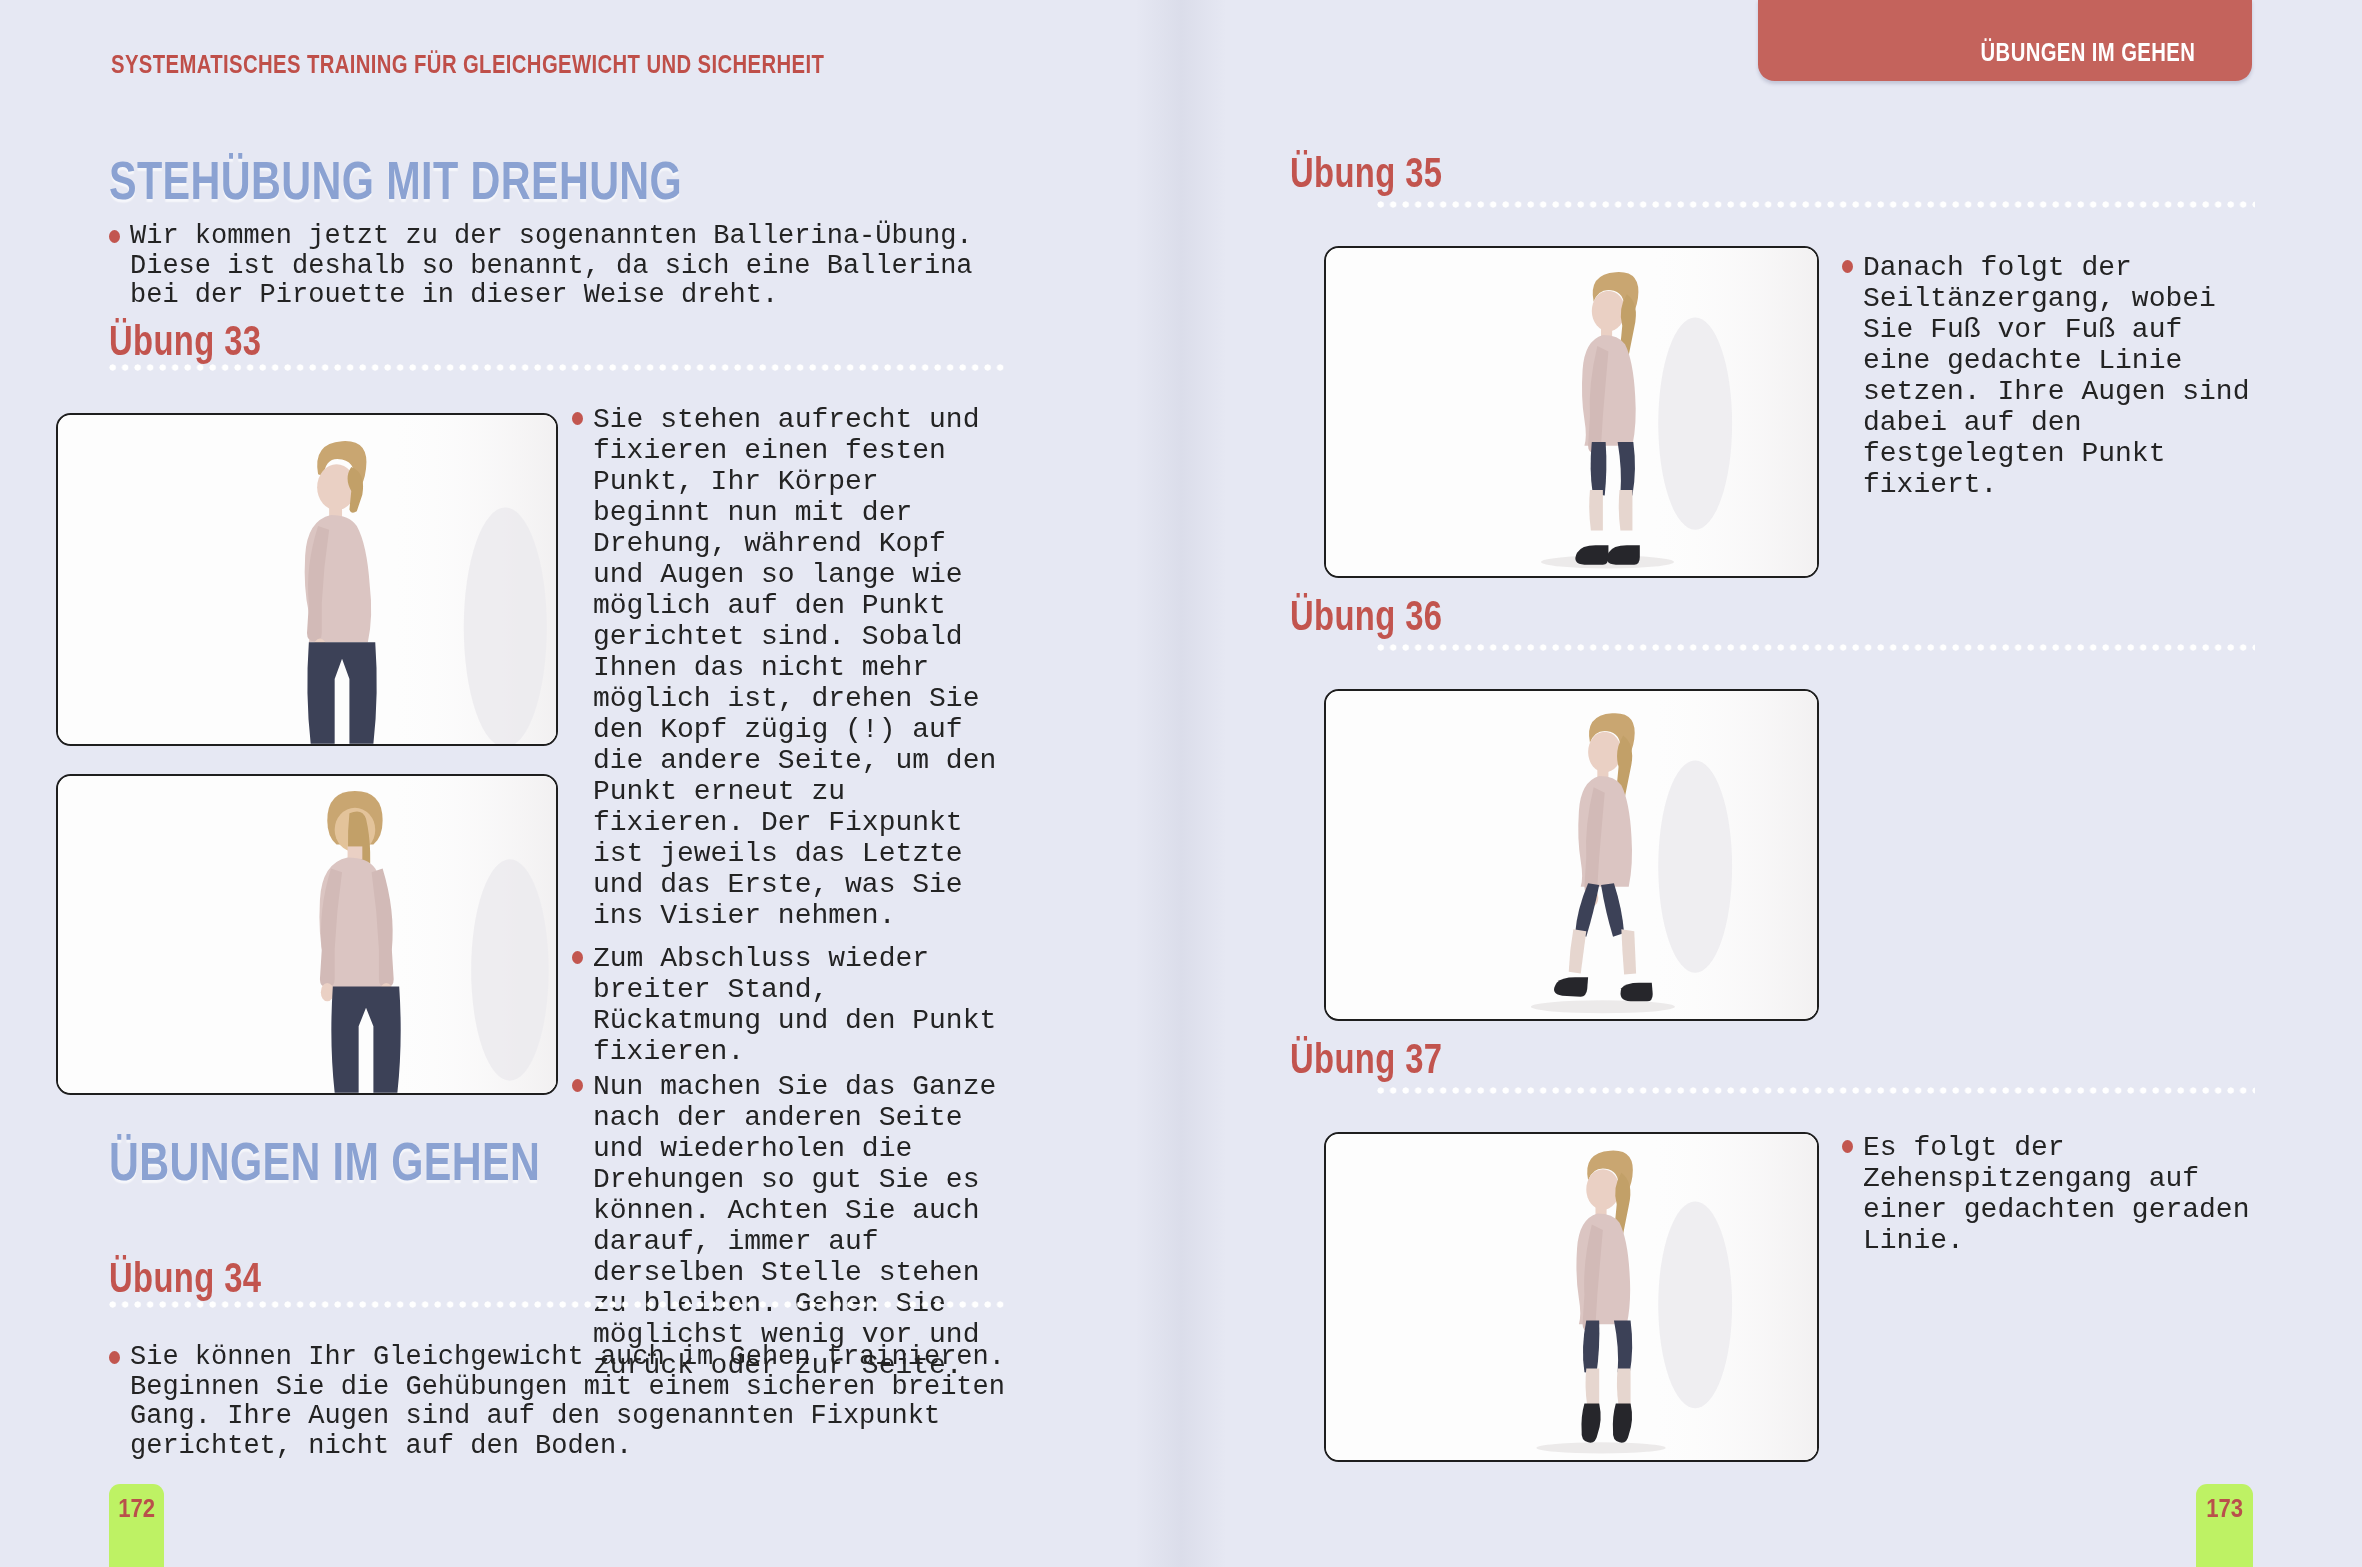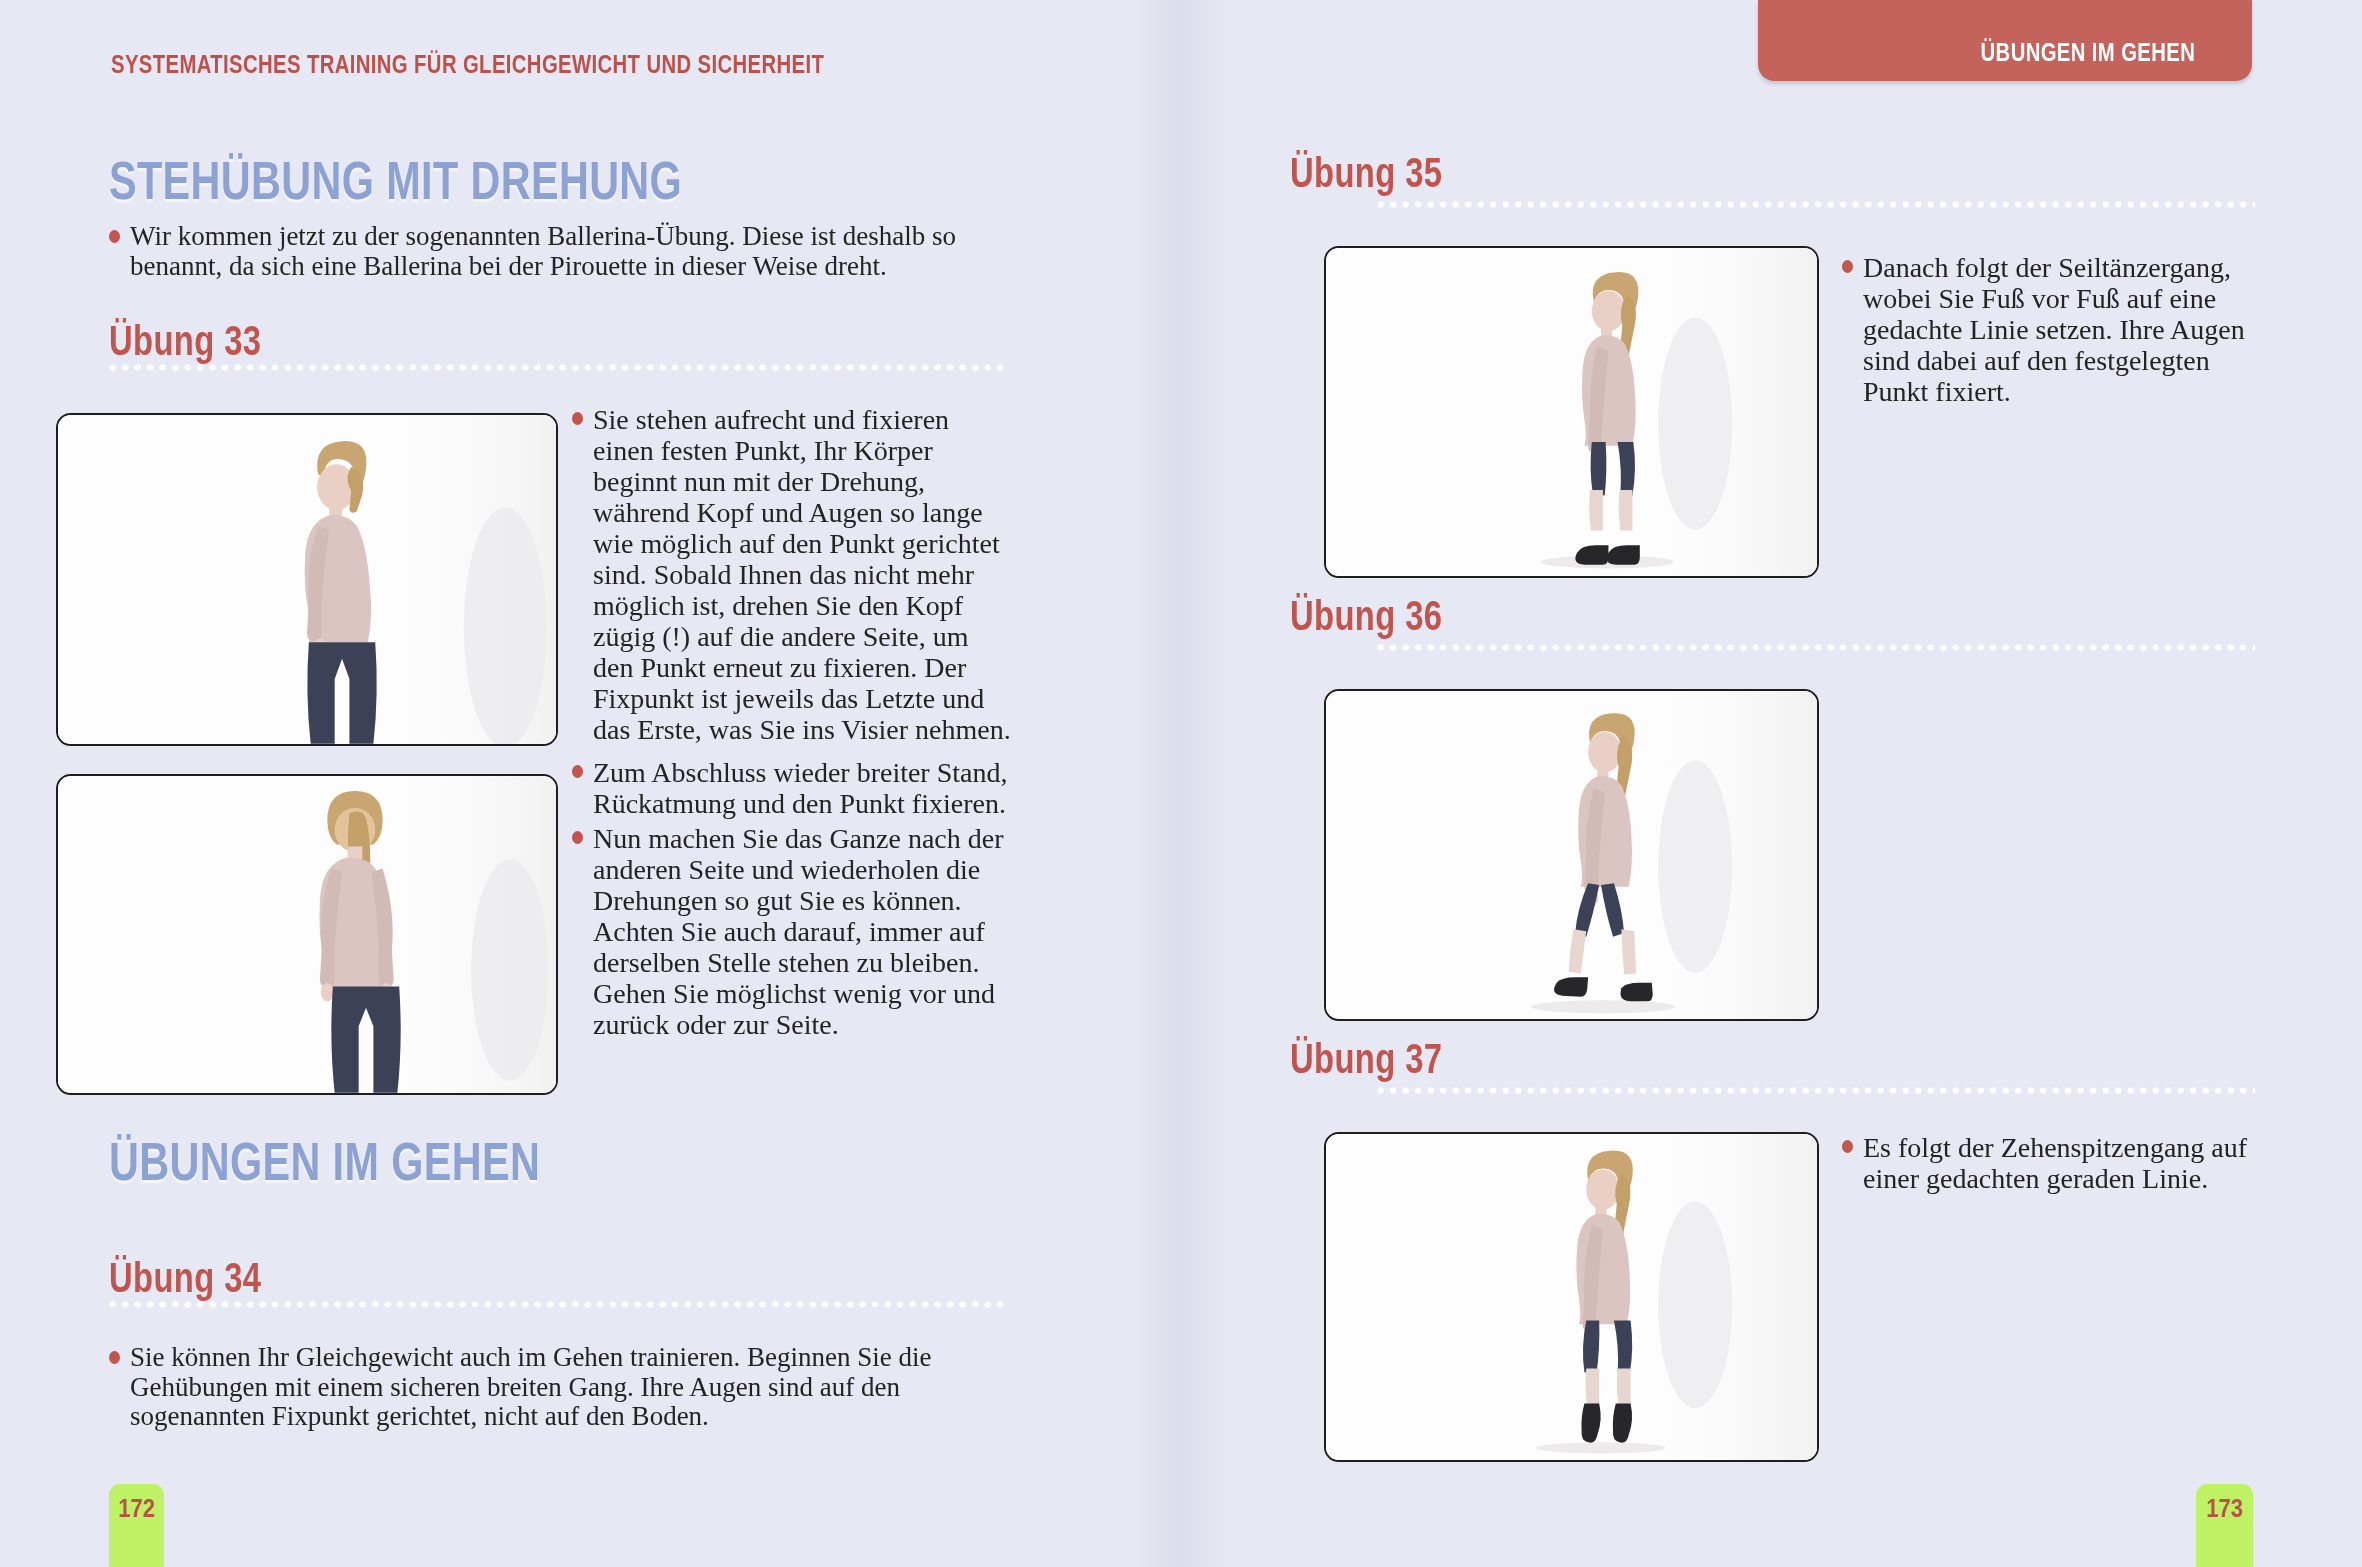--- a/index.html
+++ b/index.html
@@ -53,21 +53,21 @@
     position:absolute;height:7.4px;
     background-image:radial-gradient(circle at 3.7px 3.7px,#ffffff 3px,rgba(255,255,255,0) 3.6px);
     background-size:12.5px 7.4px;background-repeat:repeat-x;
   }
   .dl33{left:109px;top:364px;width:900px;}
   .dl34{left:109px;top:1301px;width:900px;}
   .dl35{left:196px;top:201px;width:878px;}
   .dl36{left:196px;top:644px;width:878px;}
   .dl37{left:196px;top:1087px;width:878px;}
 
-  .b-item{position:relative;padding-left:21px;margin:0;}
+  .b-item{position:relative;padding-left:21px;margin:0;font-family:Liberation Mono, monospace;}
   .b-item .dot{
     position:absolute;left:0;top:8.3px;width:11px;height:13px;border-radius:50%;
     background:#c2564f;
   }
   .wide-para{
     position:absolute;left:109px;width:884px;
     font-size:27px;line-height:29.5px;
   }
   .p-intro{top:222px;}
   .p34{top:1343px;}

